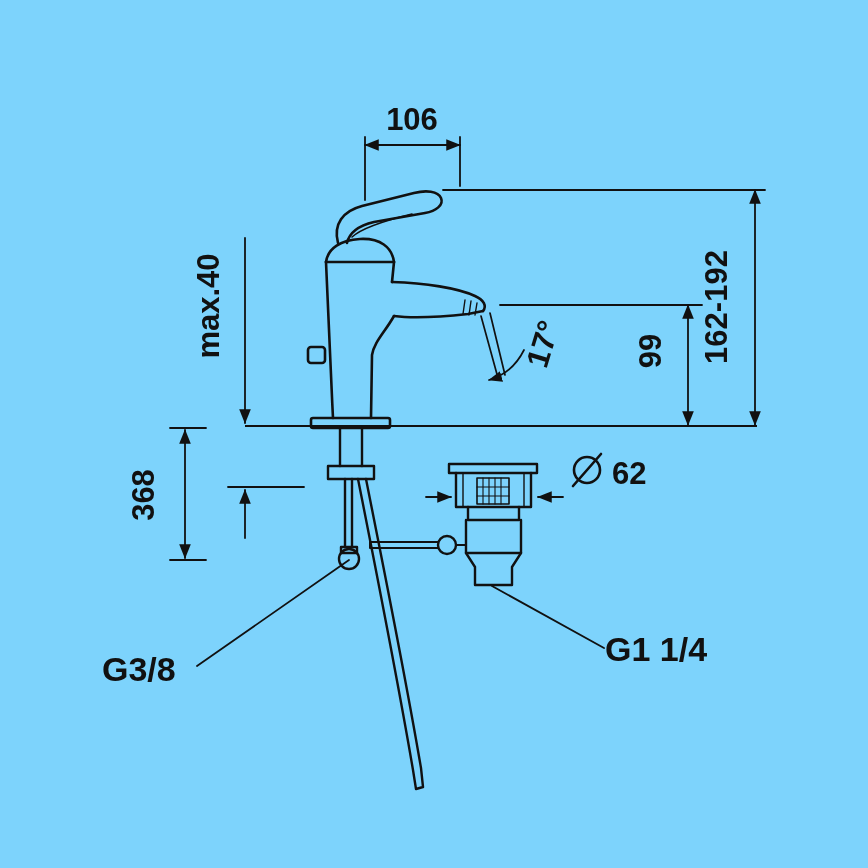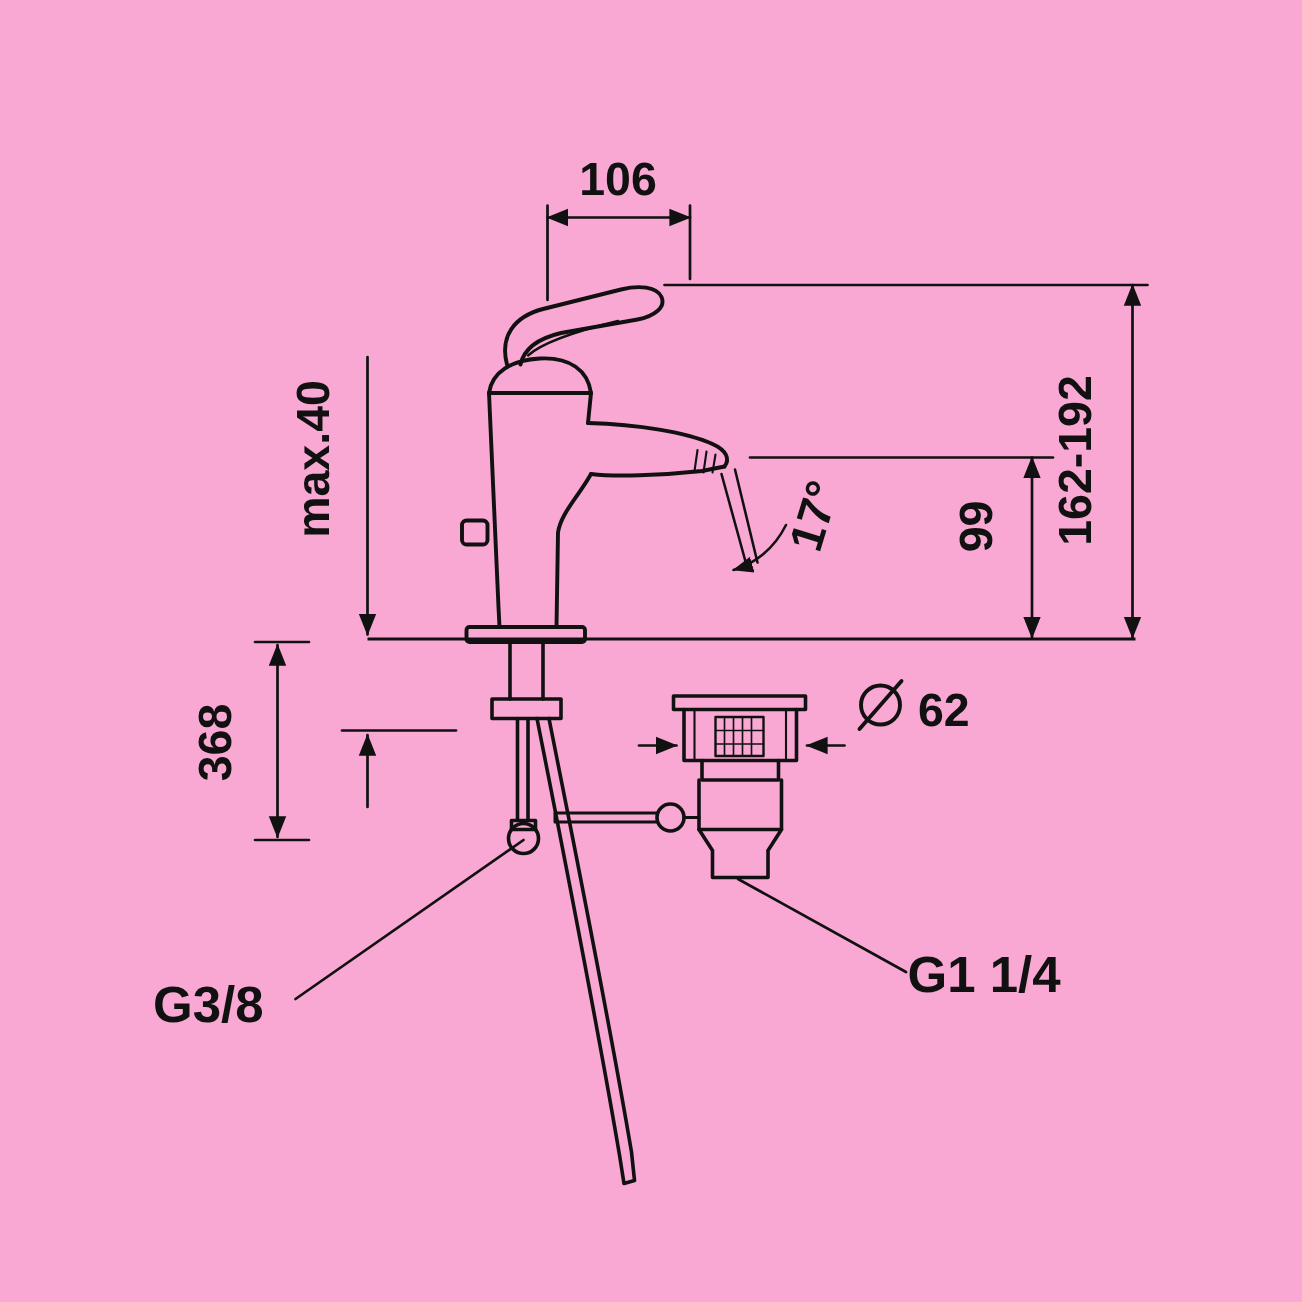--- a/index.html
+++ b/index.html
@@ -1,17 +1,17 @@
 <!DOCTYPE html>
 <html><head>
 <meta charset="utf-8">
 <style>
   html,body{margin:0;padding:0;background:#ffffff;}
   .stage{
-    width:868px;height:868px;background:#f9a8d4;position:relative;
+    width:868px;height:868px;background:#7dd3fc;position:relative;
     font-family:"Liberation Sans", sans-serif;overflow:hidden;
   }
   svg{display:block;}
   .dim-text{
     font-family:"Liberation Sans", sans-serif;
     font-weight:700;font-size:31px;fill:#111111;
   }
   .g-text{font-size:34px;}
 </style>
 </head>

